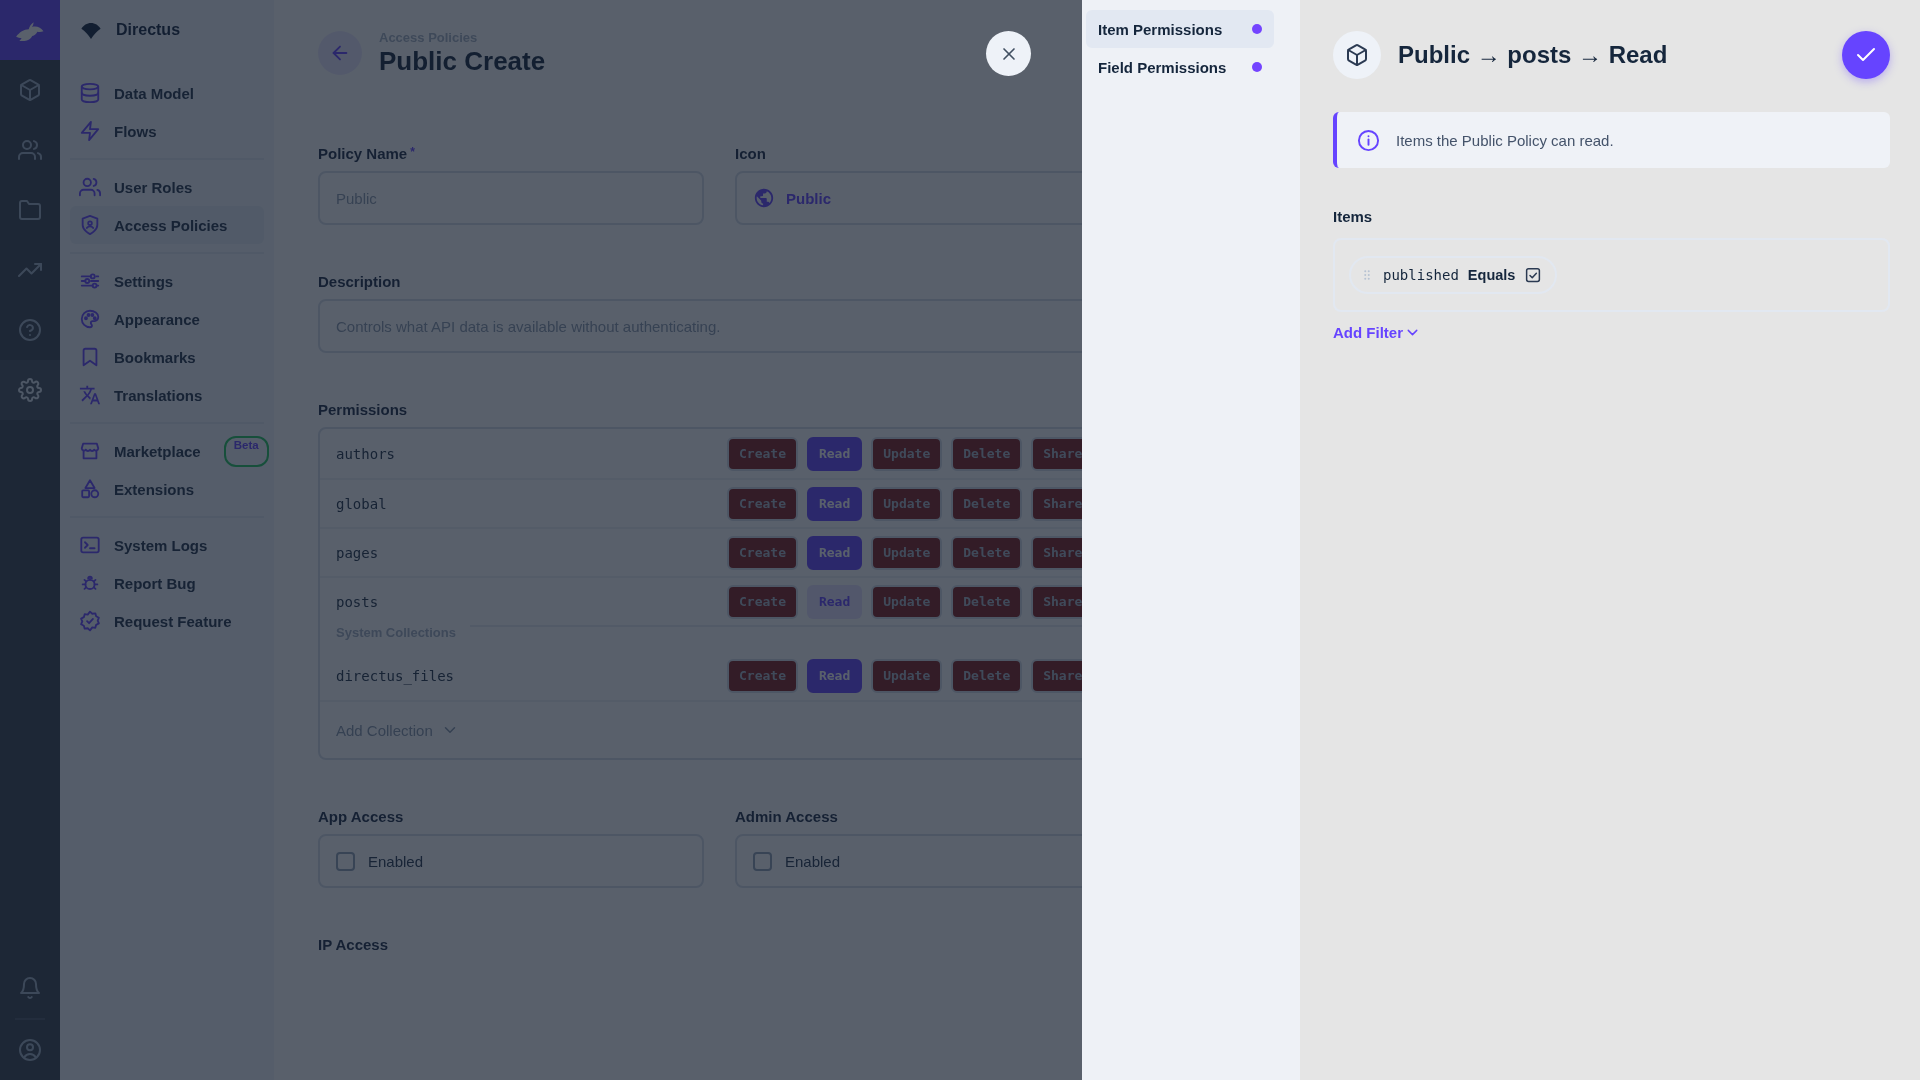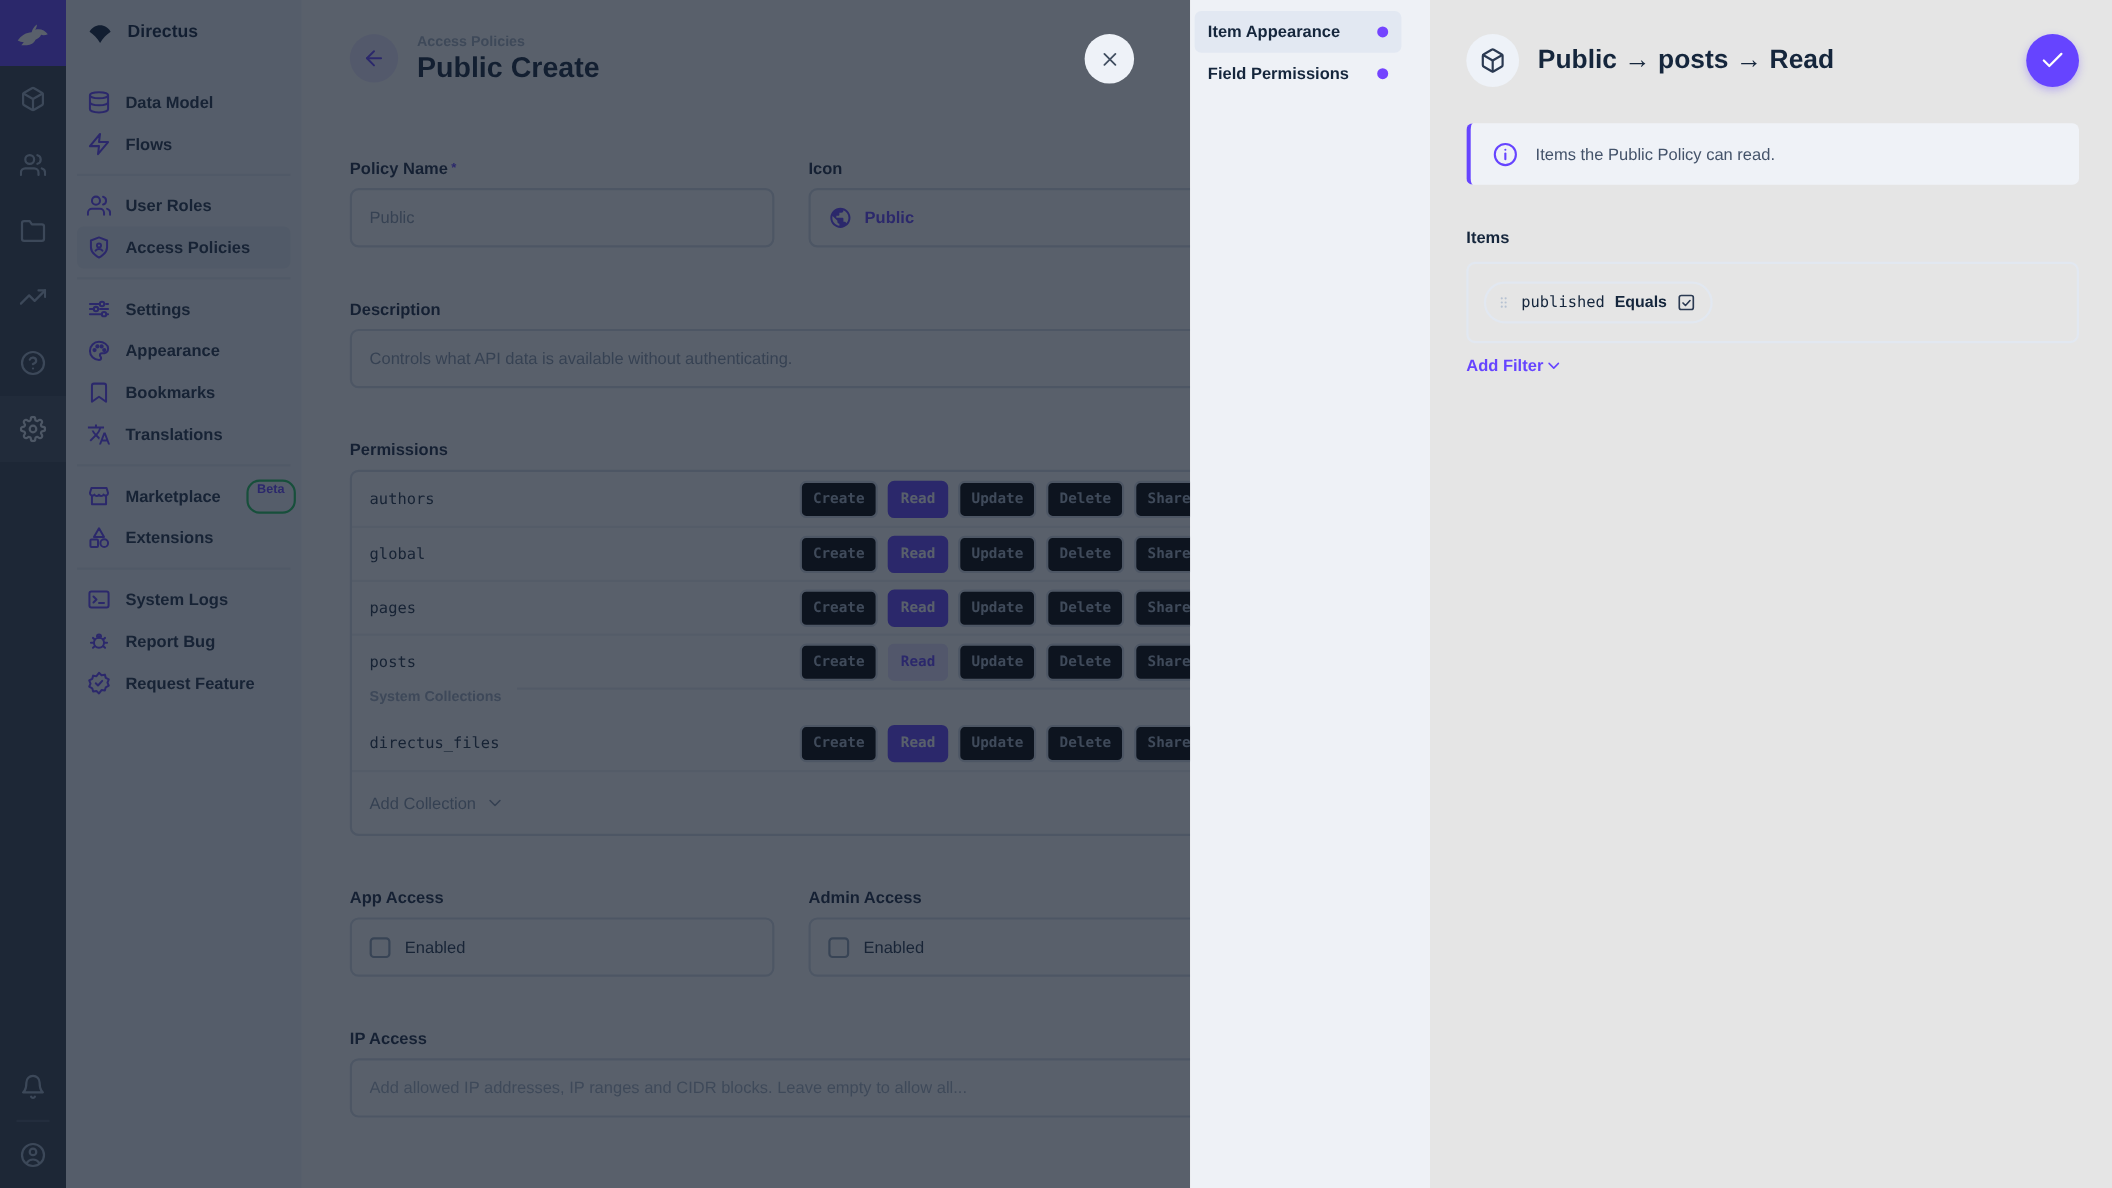--- a/index.html
+++ b/index.html
@@ -68,21 +68,21 @@
   .ptable { border:2px solid #d5dde8; border-radius:8px; overflow:hidden; background:#fff; }
   .prow { display:flex; align-items:center; height:49px; }
   .phead { height:46px; border-bottom:2px solid #e7ecf2; }
   .pcol-name { width:407px; padding-left:16px; font-size:15px; }
   .phead .pcol-name, .phead .pcol-actions { font-weight:700; color:#1b2b44; }
   .pcol-actions { display:flex; align-items:center; gap:9px; font-size:15px; }
   .prow + .prow { border-top:2px solid #edf1f6; }
   .cname { font-size:14px; color:#223349; }
   .pbtn { height:34px; padding:0 10px; border-radius:6px; cursor:pointer;
     font-family:"DejaVu Sans Mono","Liberation Mono",monospace; font-size:13px; font-weight:700;
-    border:2px solid #d7dee8; background:#000000; color:#a9b6c6; }
+    border:2px solid #d7dee8; background:#7f1d1d; color:#a9b6c6; }
   .pbtn.filled { background:#6644ff; border-color:#6644ff; color:#ffffff; }
   .pbtn.soft { background:rgba(102,68,255,0.16); border-color:transparent; color:#6644ff; }
   .pgroup { display:flex; align-items:flex-start; gap:14px; height:26px; padding:0 16px; }
   .pgroup span { font-size:13px; font-weight:600; color:#a3b0c2; white-space:nowrap; }
   .gline { flex:1; border-top:2px solid #e7ecf2; }
   .paddrow { height:58px; border-top:2px solid #e7ecf2; color:#8796ab; font-size:15px;
     padding-left:16px; gap:8px; cursor:pointer; }
   .paddrow svg { width:18px; height:18px; color:#8796ab; }
 
   
@@ -481,39 +481,38 @@
         <div>
           <label class="f-label">Admin Access</label>
           <div class="input checkbox-row">
             <span class="checkbox-sq"></span>
             <span class="checkbox-label">Enabled</span>
           </div>
         </div>
 
         <div class="span2">
           <label class="f-label">IP Access</label>
-          <input class="input" placeholder="Add allowed IP addresses, IP ranges and CIDR blocks. Leave empty to allow all..." style="">
         </div>
       </div>
     </div>
   </main>
 
   <div class="overlay"></div>
   <button class="close-btn">
     <span>
         <svg viewBox="0 0 24 24" fill="none" stroke="currentColor" stroke-width="2" stroke-linecap="round" stroke-linejoin="round">
           <line x1="18" y1="6" x2="6" y2="18"></line>
           <line x1="6" y1="6" x2="18" y2="18"></line>
         </svg>
       </span>
   </button>
 
   <aside class="drawer-tabs" id="tab-list">
       <div class="dtab active">
-        <span class="dtab-label">Item Appearance</span>
+        <span class="dtab-label">Item Permissions</span>
         <span class="dot"></span>
       </div>
       <div class="dtab">
         <span class="dtab-label">Field Permissions</span>
         <span class="dot"></span>
       </div>
     </aside>
 
   <section class="drawer">
     <header class="drawer-head">

